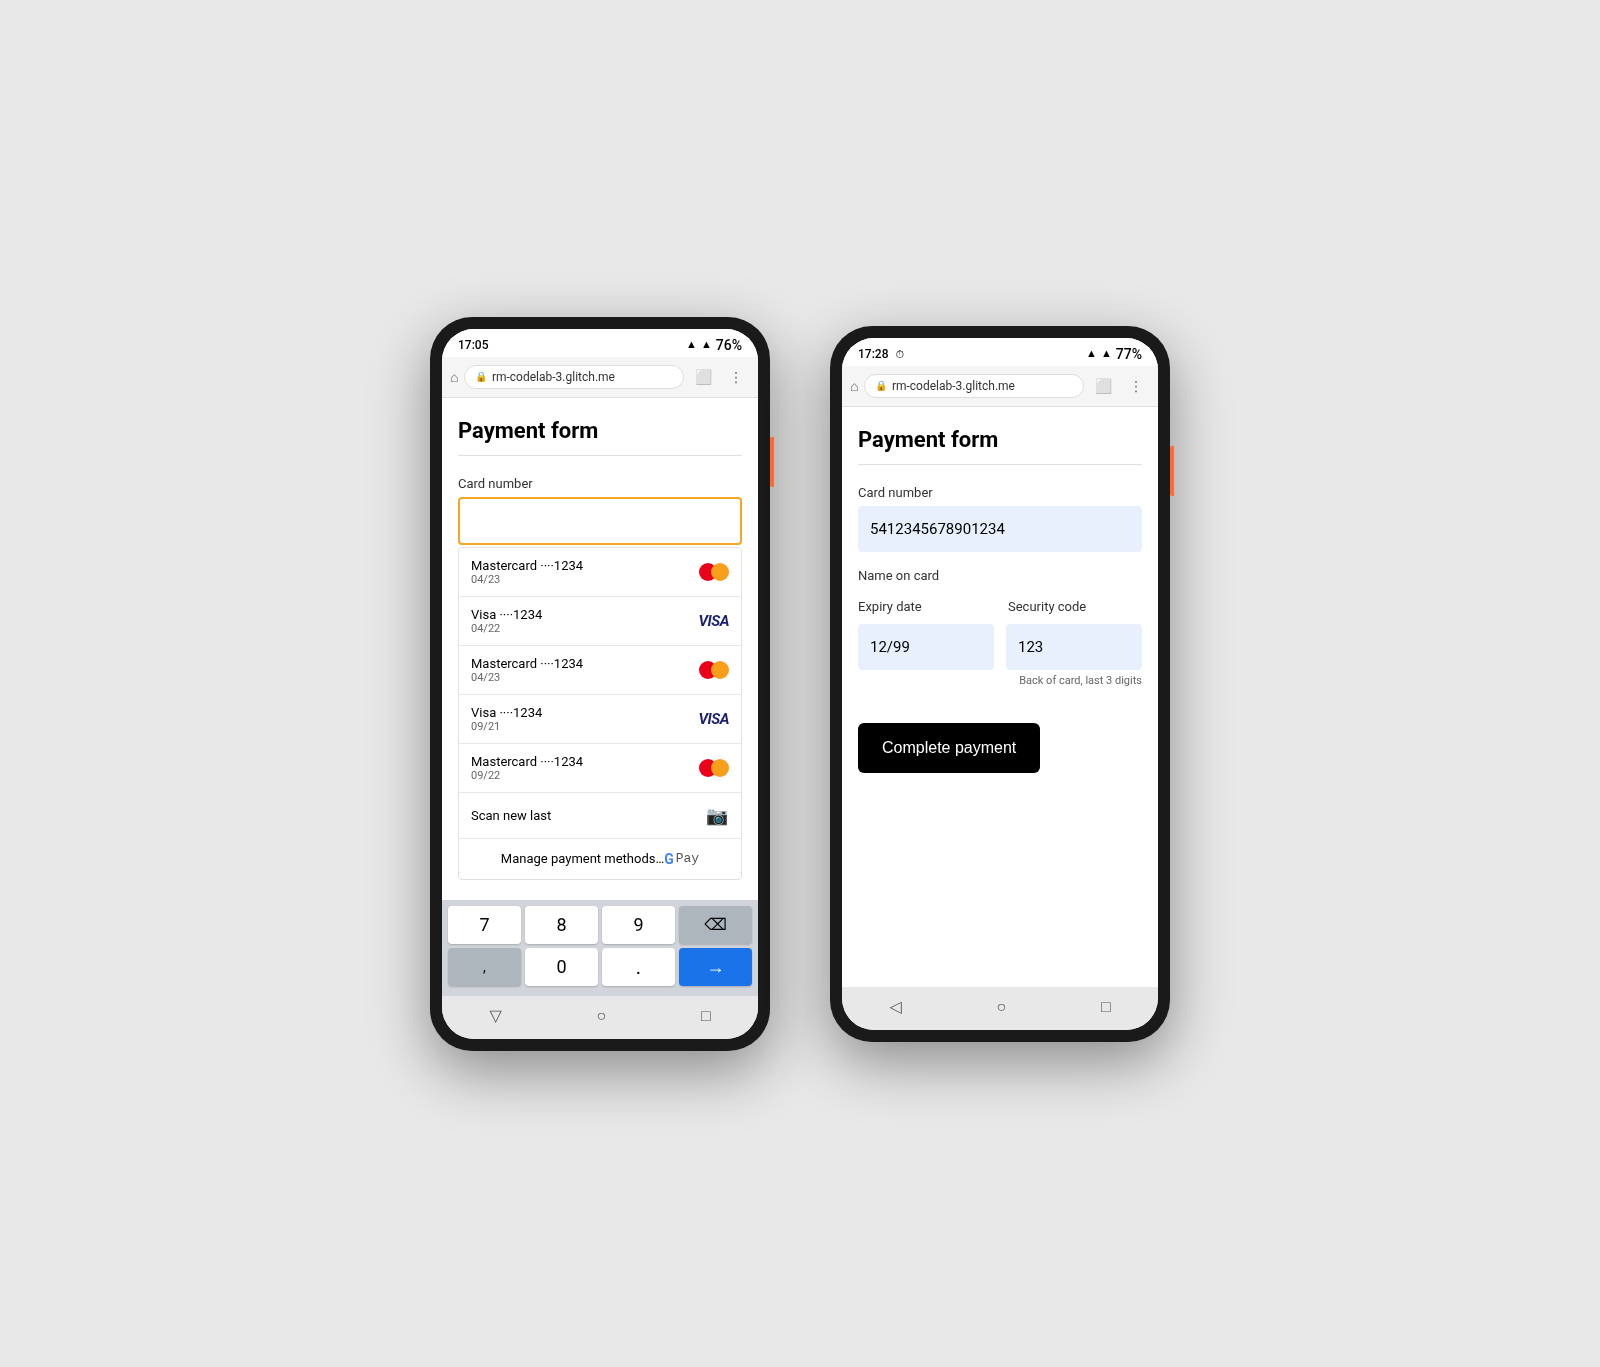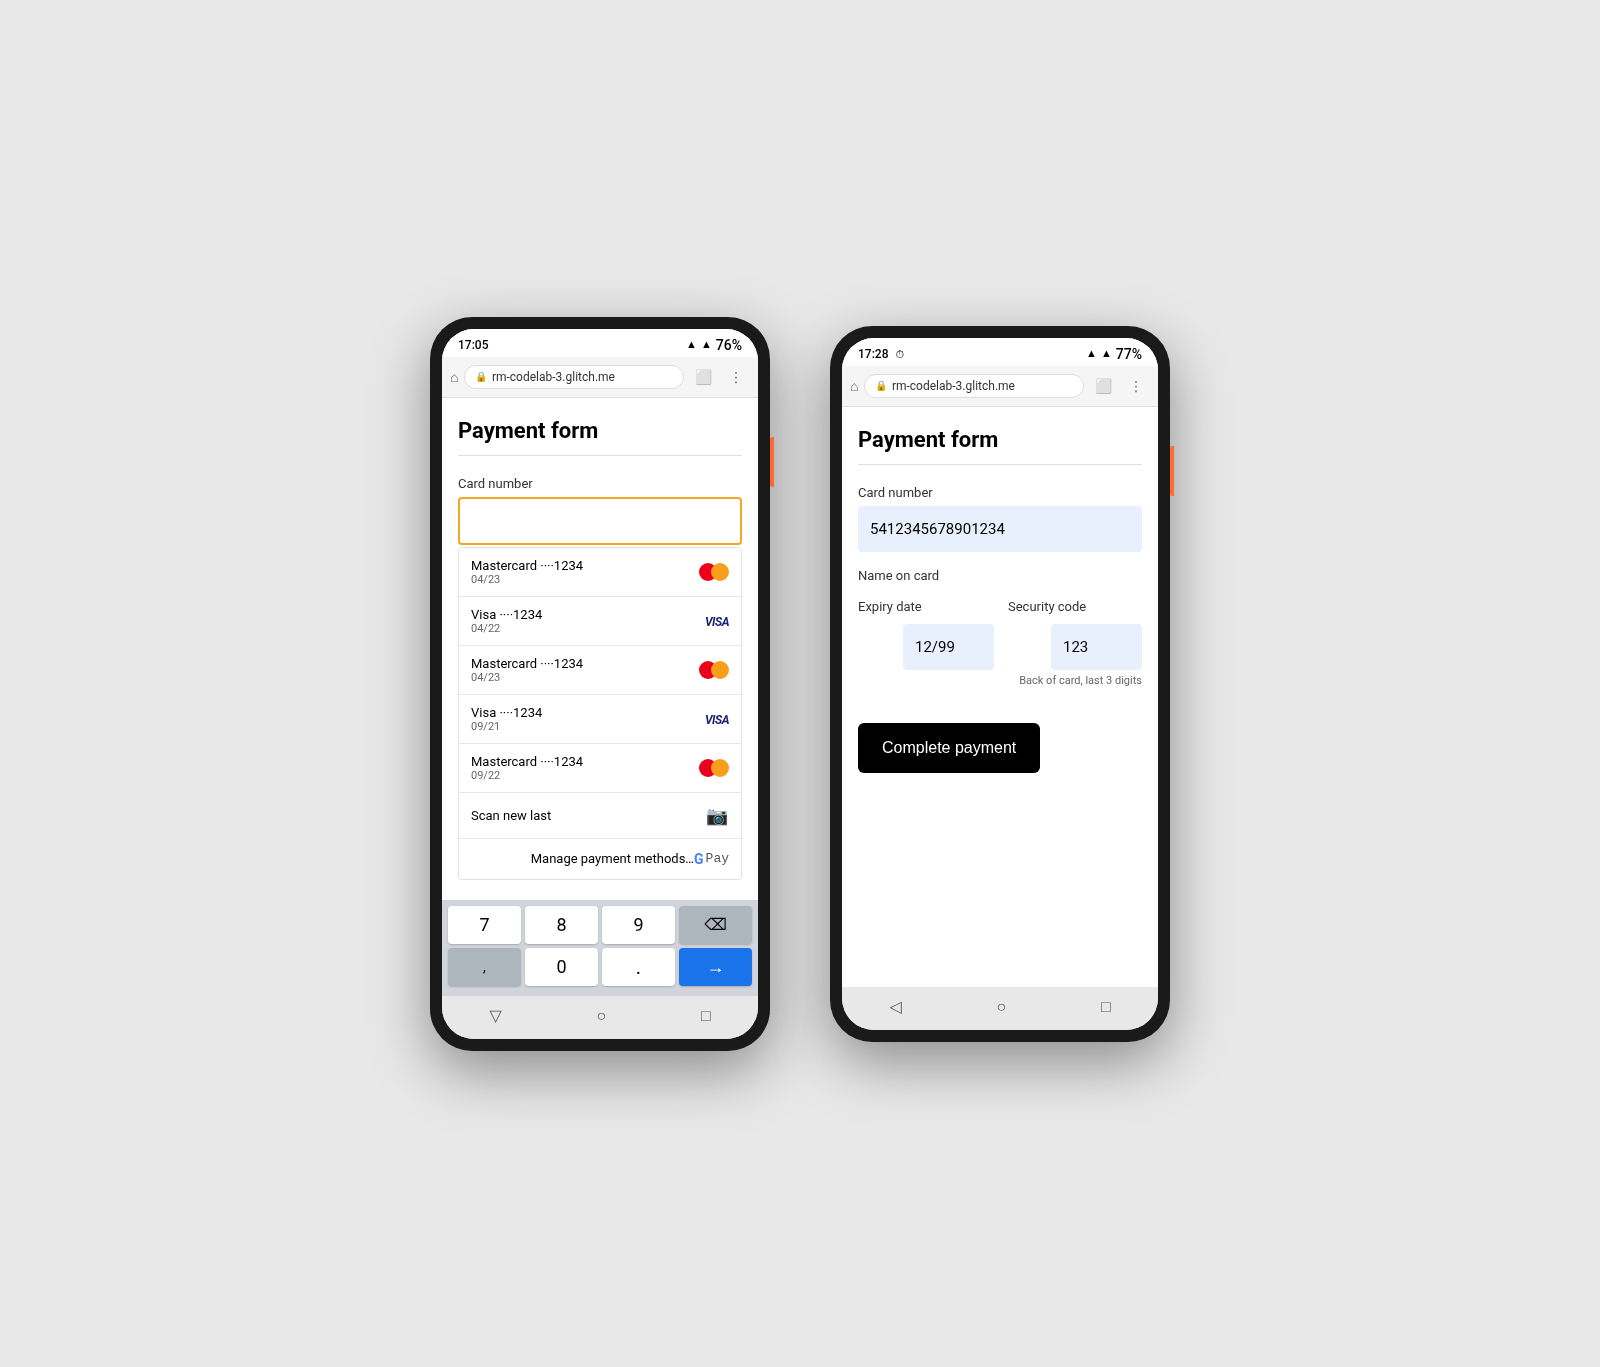--- a/index.html
+++ b/index.html
@@ -190,21 +190,21 @@
       align-items: center;
     }
     .mc-circle {
       width: 18px;
       height: 18px;
       border-radius: 50%;
     }
     .mc-left { background: #EB001B; margin-right: -6px; }
     .mc-right { background: #F79E1B; }
     .visa-text {
-      font-size: 12px;
+      font-size: 15px;
       font-weight: 700;
       color: #1a1f71;
       font-style: italic;
       letter-spacing: -0.5px;
     }
 
     
     .scan-row {
       display: flex;
       align-items: center;
@@ -216,21 +216,21 @@
     .scan-row-label {
       font-size: 13px;
       color: #000;
     }
     .camera-icon { font-size: 18px; color: #666; }
 
     
     .manage-row {
       display: flex;
       align-items: center;
-      justify-content: flex-end;
+      justify-content: center;
       padding: 12px 12px;
       cursor: pointer;
     }
     .manage-row-label {
       font-size: 13px;
       color: #000;
     }
     .gpay-badge {
       display: flex;
       align-items: center;
@@ -302,21 +302,20 @@
       gap: 12px;
     }
     .two-col .filled-input-half {
       background: #e8f0fe;
       border: none;
       border-radius: 4px;
       padding: 14px 12px;
       flex: 1;
       font-size: 15px;
       color: #000;
-      margin-left: 45px;
     }
     .security-hint {
       font-size: 11px;
       color: #666;
       text-align: right;
       margin-top: 4px;
       margin-bottom: 36px;
     }
     .complete-btn {
       background: #000;

